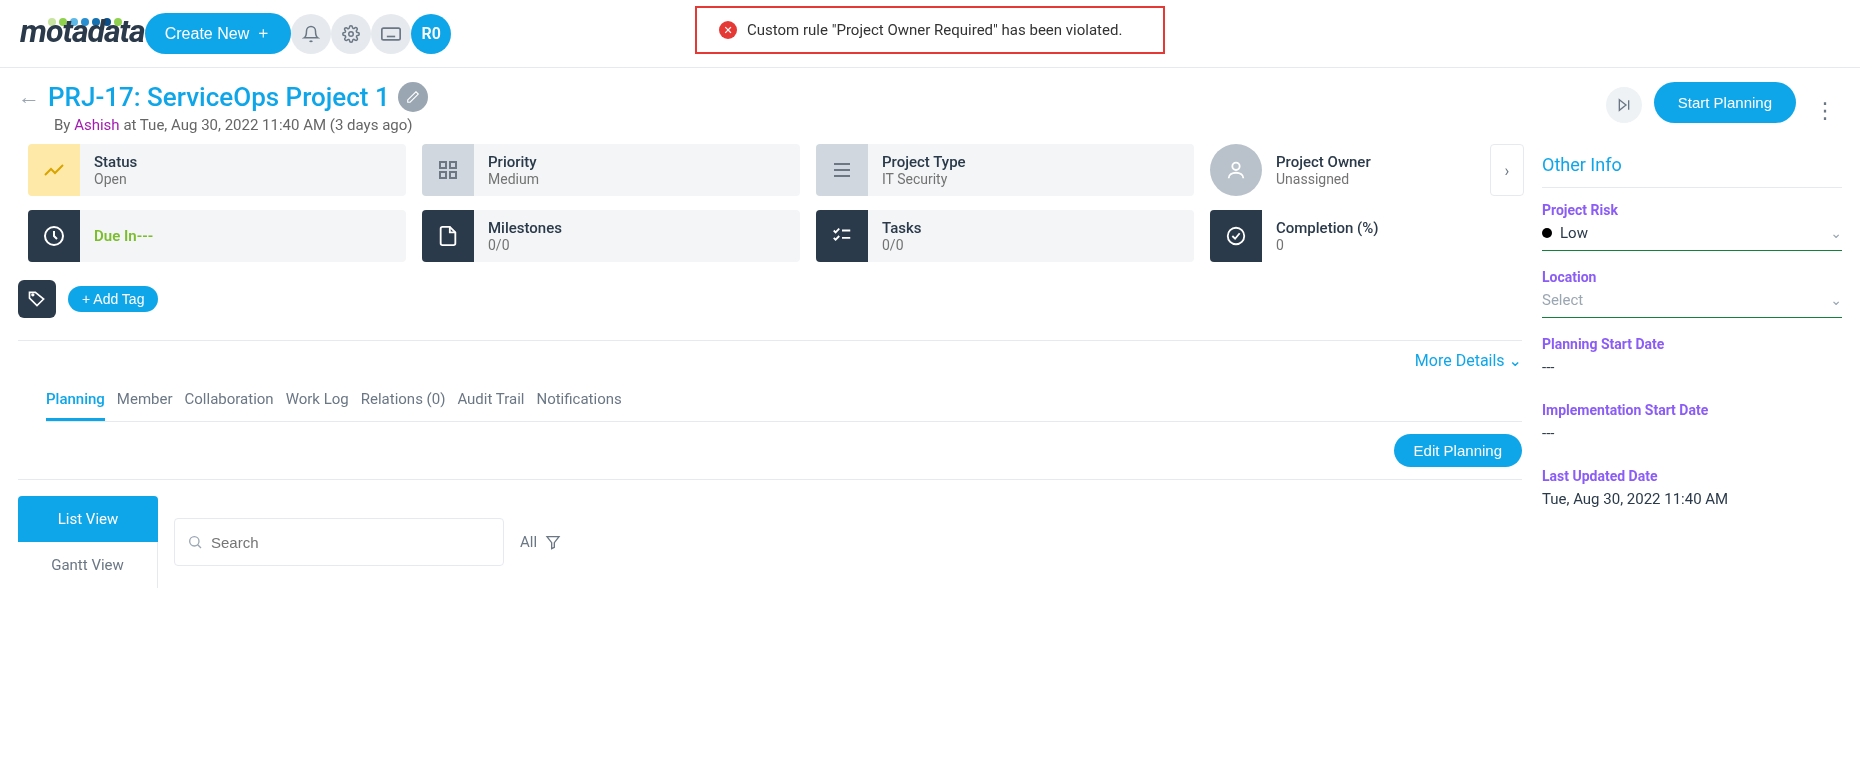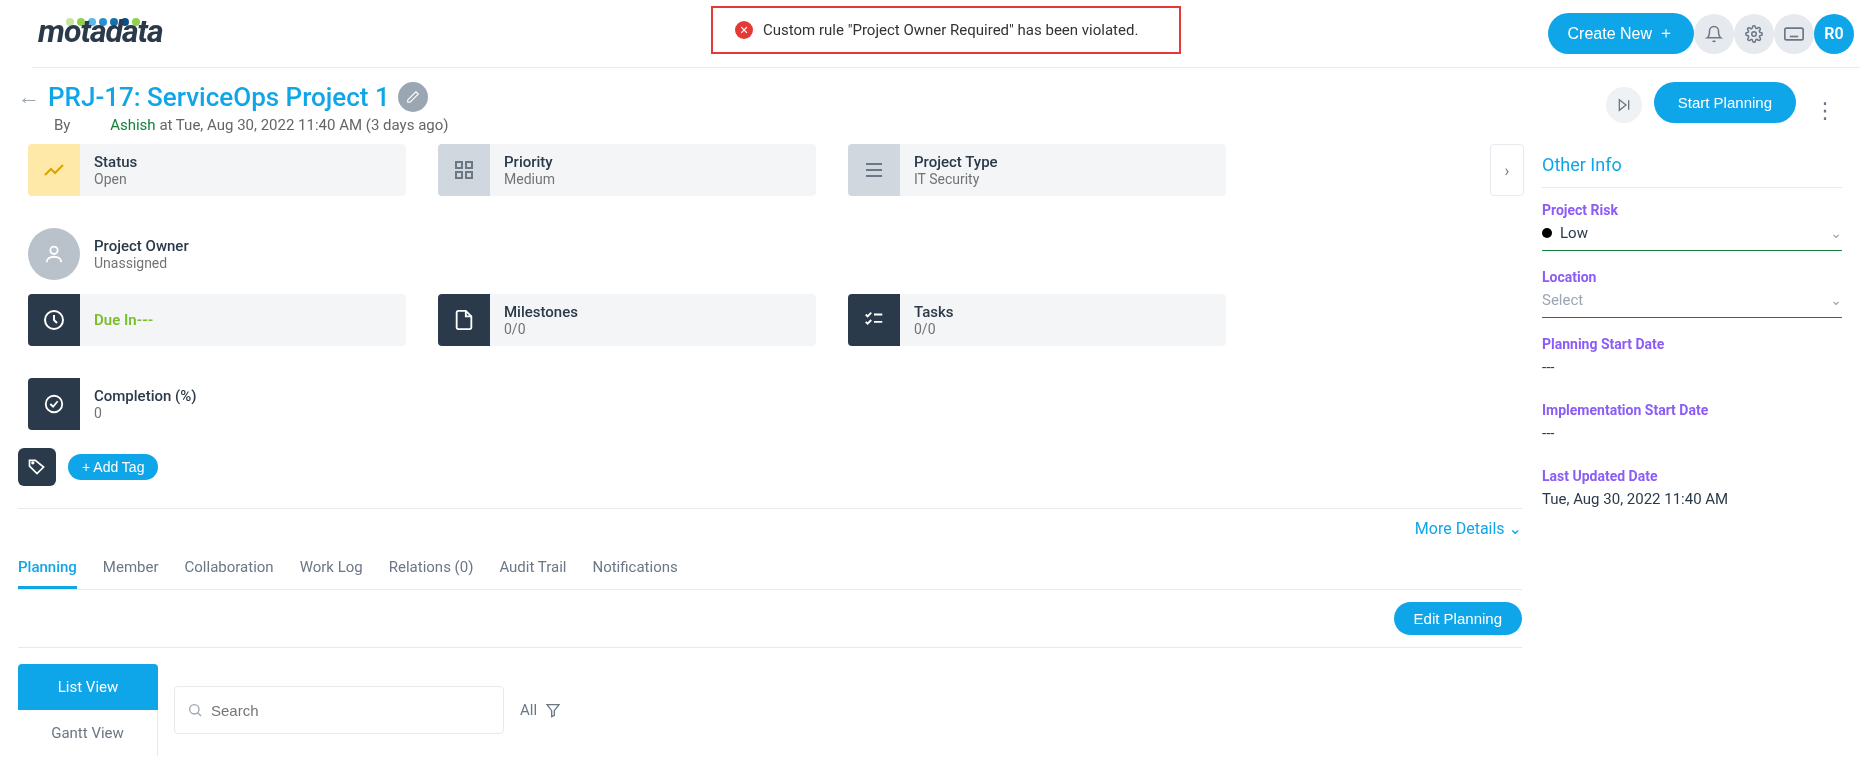--- a/index.html
+++ b/index.html
@@ -1,71 +1,71 @@
 <!DOCTYPE html>
 <html><head>
 <meta charset="utf-8">
 <style>
   * { box-sizing: border-box; margin: 0; padding: 0; }
   body { font-family: -apple-system, BlinkMacSystemFont, "Segoe UI", Roboto, Arial, sans-serif; background: #fff; color: #333; width: 1860px; height: 784px; overflow: hidden; }
   
-  .topbar { display:flex; align-items:center; justify-content:space-between; padding: 8px 6px; border-bottom:1px solid #e6eaee; height:68px; position:relative;margin-left:32px; }
+  .topbar { display:flex; align-items:center; padding: 8px 20px; border-bottom:1px solid #e6eaee; height:68px; position:relative; }
   .logo { display:flex; align-items:center; }
   .logo-dots { display:flex; gap:3px; margin-bottom:-14px; margin-left:28px;}
   .logo-dots span { width:8px; height:8px; border-radius:50%; display:block; }
   .logo-text { font-size:32px; font-weight:700; color:#2b3a4a; letter-spacing:-1px; font-style: italic;}
   .notify-box { position:absolute; top:6px; left:50%; transform:translateX(-50%); border:2px solid #e53935; padding:10px 22px; display:flex; align-items:center; gap:10px; background:#fff; width:470px; height:48px; }
   .notify-x { width:18px; height:18px; border-radius:50%; background:#e53935; color:#fff; display:flex; align-items:center; justify-content:center; font-size:11px; }
   .notify-text { font-size:15px; color:#333; }
   .top-right { display:flex; align-items:center; gap:0; }
   .btn-blue { background:#0fa6e9; color:#fff; border:none; border-radius:22px; padding:10px 20px; font-size:16px; display:flex; align-items:center; gap:6px; cursor:pointer; }
   .circ-btn { width:40px; height:40px; border-radius:50%; background:#e6eaee; display:flex; align-items:center; justify-content:center; color:#6b7785; cursor:pointer; }
   .avatar { width:40px; height:40px; border-radius:50%; background:#0fa6e9; color:#fff; display:flex; align-items:center; justify-content:center; font-weight:600; }
 
   
   .title-row { display:flex; align-items:flex-start; justify-content:space-between; padding:14px 18px 10px 18px; }
   .title-left { display:flex; flex-direction:column; gap:4px; }
   .title-line { display:flex; align-items:center; gap:8px; }
   .back-arrow { color:#9aa6b2; font-size:22px; cursor:pointer; }
   .page-title { font-size:26px; color:#0fa6e9; font-weight:500; }
   .edit-circ { width:30px; height:30px; border-radius:50%; background:#9aa6b2; color:#fff; display:flex; align-items:center; justify-content:center; cursor:pointer; }
   .byline { font-size:15px; color:#666; padding-left:36px; }
-  .byline a { color:#15803d; text-decoration:none;margin-left:36px; }
+  .byline a { color:#a21caf; text-decoration:none; }
   .title-right { display:flex; align-items:flex-end; gap:12px; }
   .circ-light { width:36px; height:36px; border-radius:50%; background:#eef2f5; display:flex; align-items:center; justify-content:center; color:#6b7785; cursor:pointer; }
   .btn-blue2 { background:#0fa6e9; color:#fff; border:none; border-radius:22px; padding:12px 24px; font-size:15px; cursor:pointer; }
   .kebab { font-size:22px; color:#6b7785; cursor:pointer; padding:0 6px; }
 
   .content-wrap { display:flex; padding:0 18px; gap:20px; }
   .main-col { flex:1; }
   .side-col { width:300px; padding-top:10px; }
 
   
-  .cards { display:flex; gap:32px; flex-wrap:wrap; position:relative;padding-left:10px; }
+  .cards { display:flex; gap:16px; flex-wrap:wrap; position:relative;padding-left:10px; }
   .card { display:flex; align-items:center; width:378px; height:52px; border-radius:4px; overflow:hidden; }
   .card-icon { width:52px; height:52px; display:flex; align-items:center; justify-content:center; color:#fff; }
   .card-body { flex:1; background:#f3f5f7; height:100%; display:flex; flex-direction:column; justify-content:center; padding-left:14px; }
   .card-label { font-size:15px; color:#2b3a4a; font-weight:500; }
   .card-value { font-size:14px; color:#737373; }
   .card .dark { background:#2b3a4a; }
   .card .grey { background:#d0d7de; color:#6b7785; }
   .card .yellow { background:#ffe9a8; color:#d9a400; }
   .scroll-btn { position:absolute; right:-2px; top:0; width:34px; height:52px; background:#fff; border:1px solid #e6eaee; border-radius:4px; display:flex; align-items:center; justify-content:center; color:#6b7785; cursor:pointer; }
   .due-in { color:#7bbd2b; font-weight:600; font-size:15px; display:flex; align-items:center; height:100%; padding-left:14px;}
   .due-body { flex:1; background:#f3f5f7; height:100%; }
 
   .tag-row { display:flex; align-items:center; gap:12px; margin-top:18px; }
   .tag-icon { width:38px; height:38px; border-radius:6px; background:#2b3a4a; color:#fff; display:flex; align-items:center; justify-content:center; }
   .add-tag { background:#0fa6e9; color:#fff; border:none; border-radius:14px; padding:5px 14px; font-size:14px; cursor:pointer; }
 
   .divider { height:1px; background:#e6eaee; margin:22px 0 10px 0; }
   .more-details { text-align:right; color:#0fa6e9; font-size:16px; cursor:pointer; padding-bottom:10px; }
 
   
-  .tabs { display:flex; gap:26px; border-bottom:1px solid #e6eaee; }
+  .tabs { display:flex; gap:12px; border-bottom:1px solid #e6eaee;margin-left:28px; }
   .tab { padding:10px 0; font-size:15px; color:#6b7785; cursor:pointer; }
   .tab.active { color:#0fa6e9; border-bottom:3px solid #0fa6e9; font-weight:500; }
 
   .edit-planning-row { display:flex; justify-content:flex-end; padding:12px 0; border-bottom:1px solid #e6eaee;}
   .edit-planning-row .btn-blue2 { padding:8px 20px; }
 
   .view-row { display:flex; align-items:center; gap:16px; padding:16px 0; }
   .view-tabs { display:flex; flex-direction:column; width:140px; }
   .view-tab { padding:14px 0; text-align:center; font-size:15px; cursor:pointer; }
   .view-tab.active { background:#0fa6e9; color:#fff; border-radius:4px 4px 0 0; }

